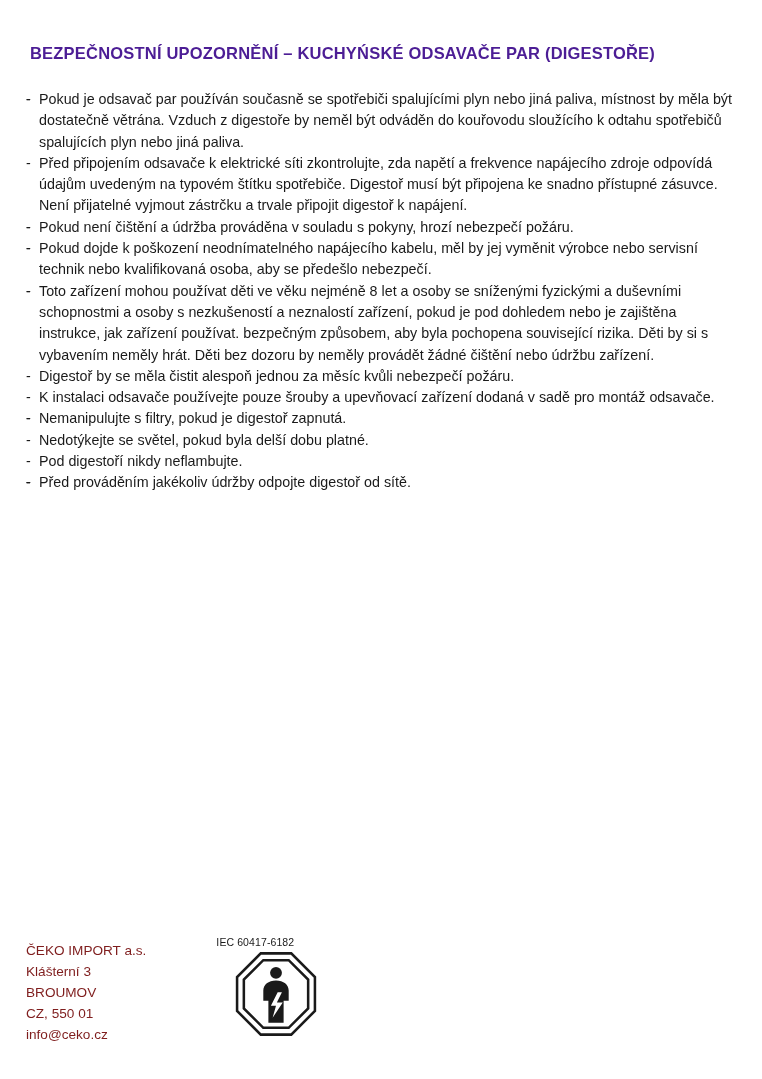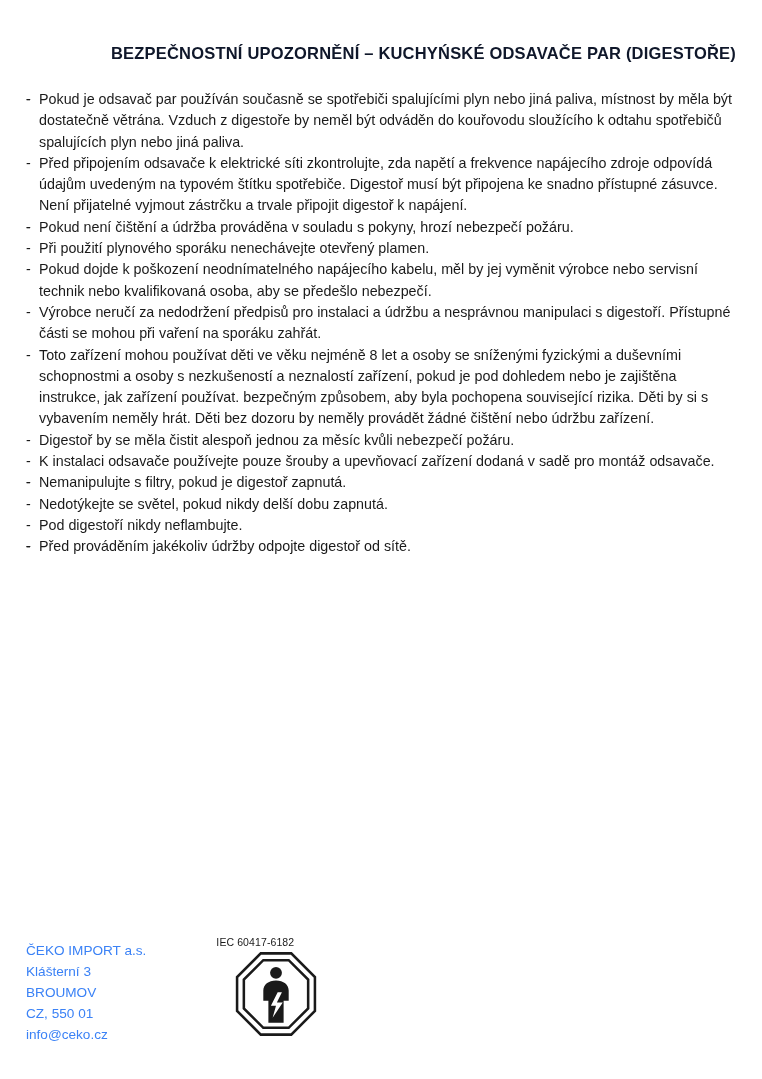--- a/index.html
+++ b/index.html
@@ -19,23 +19,23 @@
     width: 762px;
     height: 1079px;
     box-sizing: border-box;
     padding: 44px 26px 0 26px;
     position: relative;
   }
   .doc-title {
     font-size: 16.5px;
     font-weight: bold;
     letter-spacing: 0.2px;
-    text-align: right;
+    text-align: left;
     margin: 0 0 26px 4px;
-    color: #0f172a;
+    color: #4c1d95;
   }
   .bullet-list {
     margin: 0;
     padding: 0;
     list-style: none;
   }
   .bullet-item {
     position: relative;
     font-size: 14.3px;
     line-height: 21.3px;
@@ -55,21 +55,21 @@
     bottom: 34px;
     width: 710px;
   }
   .footer-inner {
     display: flex;
     align-items: flex-start;
   }
   .address {
     font-size: 13.6px;
     line-height: 21px;
-    color: #3b82f6;
+    color: #7f1d1d;
   }
   .address div {
     white-space: nowrap;
   }
   .cert-block {
     margin-left: 70px;
     margin-top: -4px;
     width: 120px;
   }
   .cert-code {
@@ -91,29 +91,29 @@
 <div class="page">
 
   <h1 class="doc-title">BEZPEČNOSTNÍ UPOZORNĚNÍ – KUCHYŃSKÉ ODSAVAČE PAR (DIGESTOŘE)</h1>
 
   <ul class="bullet-list">
     <li class="bullet-item"><span class="dash">-</span></li>
     <li class="bullet-item"><span class="dash">-</span><span>Pokud je odsavač par používán současně se spotřebiči spalujícími plyn nebo jiná paliva, místnost by měla být dostatečně větrána. Vzduch z digestoře by neměl být odváděn do kouřovodu sloužícího k odtahu spotřebičů spalujících plyn nebo jiná paliva.</span></li>
     <li class="bullet-item"><span class="dash">-</span><span>Před připojením odsavače k elektrické síti zkontrolujte, zda napětí a frekvence napájecího zdroje odpovídá údajům uvedeným na typovém štítku spotřebiče. Digestoř musí být připojena ke snadno přístupné zásuvce. Není přijatelné vyjmout zástrčku a trvale připojit digestoř k napájení.</span></li>
     <li class="bullet-item"><span class="dash">-</span></li>
     <li class="bullet-item"><span class="dash">-</span><span>Pokud není čištění a údržba prováděna v souladu s pokyny, hrozí nebezpečí požáru.</span></li>
-    <li class="bullet-item"><span class="dash">-</span><span>Při použití plynového sporáku nenechávejte otevřený plamen.</span></li>
+    <li class="bullet-item"><span class="dash">-</span></li>
     <li class="bullet-item"><span class="dash">-</span><span>Pokud dojde k poškození neodnímatelného napájecího kabelu, měl by jej vyměnit výrobce nebo servisní technik nebo kvalifikovaná osoba, aby se předešlo nebezpečí.</span></li>
-    <li class="bullet-item"><span class="dash">-</span><span>Výrobce neručí za nedodržení předpisů pro instalaci a údržbu a nesprávnou manipulaci s digestoří. Přístupné části se mohou při vaření na sporáku zahřát.</span></li>
+    <li class="bullet-item"><span class="dash">-</span></li>
     <li class="bullet-item"><span class="dash">-</span><span>Toto zařízení mohou používat děti ve věku nejméně 8 let a osoby se sníženými fyzickými a duševními schopnostmi a osoby s nezkušeností a neznalostí zařízení, pokud je pod dohledem nebo je zajištěna instrukce, jak zařízení používat. bezpečným způsobem, aby byla pochopena související rizika. Děti by si s vybavením neměly hrát. Děti bez dozoru by neměly provádět žádné čištění nebo údržbu zařízení.</span></li>
     <li class="bullet-item"><span class="dash">-</span><span>Digestoř by se měla čistit alespoň jednou za měsíc kvůli nebezpečí požáru.</span></li>
     <li class="bullet-item"><span class="dash">-</span><span>K instalaci odsavače používejte pouze šrouby a upevňovací zařízení dodaná v sadě pro montáž odsavače.</span></li>
     <li class="bullet-item"><span class="dash">-</span></li>
     <li class="bullet-item"><span class="dash">-</span><span>Nemanipulujte s filtry, pokud je digestoř zapnutá.</span></li>
-    <li class="bullet-item"><span class="dash">-</span><span>Nedotýkejte se světel, pokud nikdy delší dobu zapnutá.</span></li>
+    <li class="bullet-item"><span class="dash">-</span><span>Nedotýkejte se světel, pokud byla delší dobu platné.</span></li>
     <li class="bullet-item"><span class="dash">-</span><span>Pod digestoří nikdy neflambujte.</span></li>
     <li class="bullet-item"><span class="dash">-</span></li>
     <li class="bullet-item"><span class="dash">-</span></li>
     <li class="bullet-item"><span class="dash">-</span><span>Před prováděním jakékoliv údržby odpojte digestoř od sítě.</span></li>
   </ul>
 
   <div class="footer">
     <div class="footer-inner">
       <div class="address">
         <div>ČEKO IMPORT a.s.</div>

